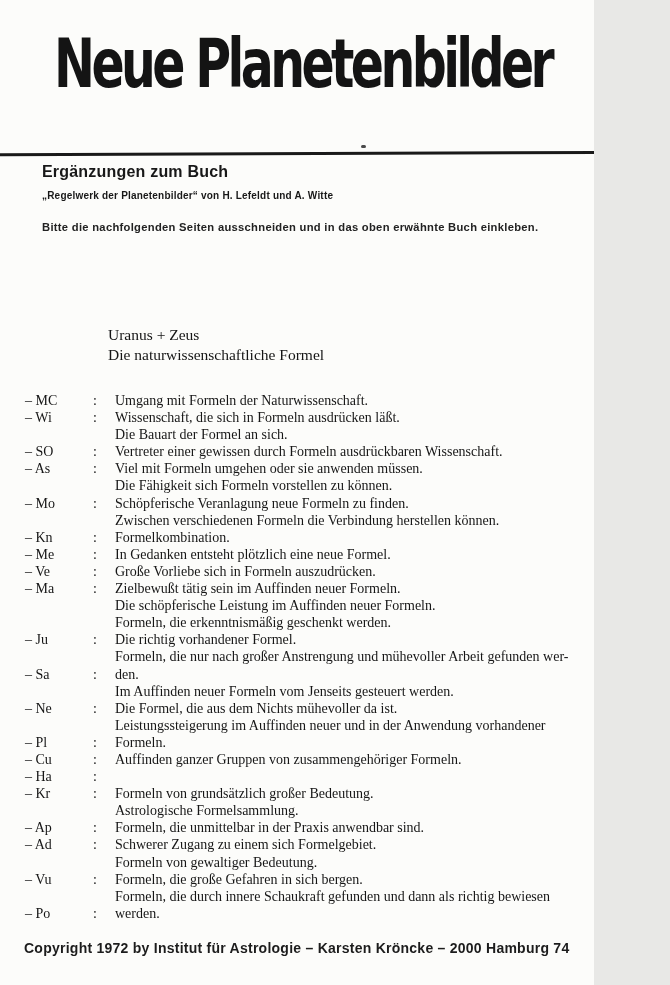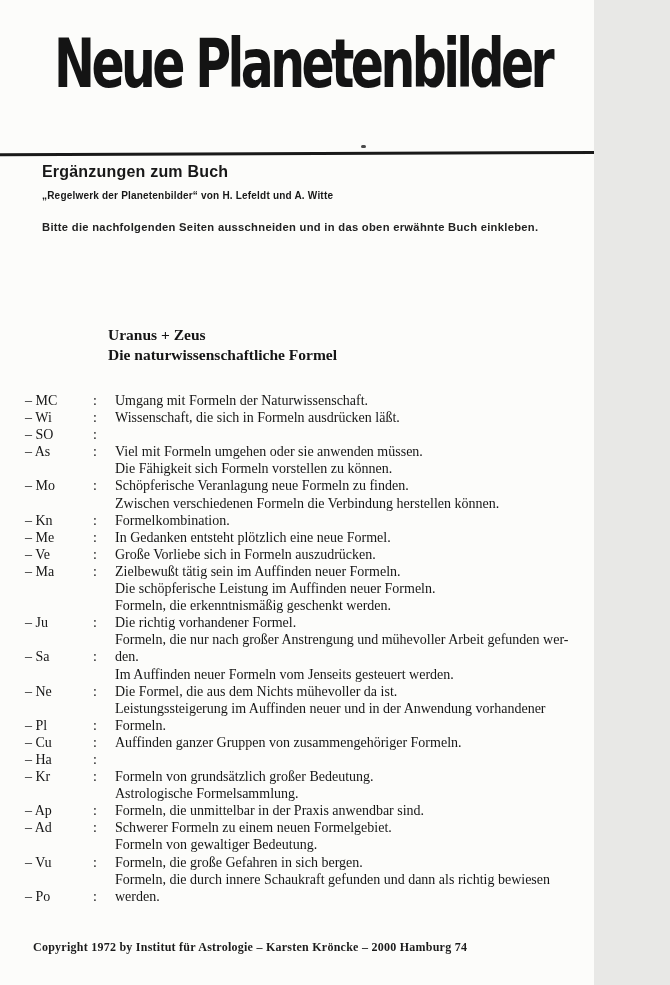--- a/index.html
+++ b/index.html
@@ -39,37 +39,37 @@
     transform:rotate(-0.22deg);
   }
   .dot-a{position:absolute;left:361px;top:145px;width:5px;height:3px;background:#4a4a4a;border-radius:2px;}
   .dot-b{position:absolute;left:648px;top:662px;width:3px;height:3px;background:#6a6a6a;border-radius:2px;}
   
   .supplement{position:absolute;left:42px;top:160px;font-family:"Liberation Sans", sans-serif;color:#181818;}
   .supp-h1{font-weight:700;font-size:16px;line-height:23px;letter-spacing:.2px;white-space:nowrap;}
   .supp-h2{font-weight:700;font-size:10px;line-height:23px;letter-spacing:.2px;white-space:nowrap;margin-top:1px;}
   .supp-note{font-weight:700;font-size:11.2px;letter-spacing:.3px;margin-top:14px;color:#222;white-space:nowrap;}
   
-  .chapter{position:absolute;left:108px;top:325px;font-weight:700;font-size:15.5px;line-height:19.5px;color:#151515;}
+  .chapter{position:absolute;left:108px;top:325px;font-weight:400;font-size:15.5px;line-height:19.5px;color:#151515;}
   .chapter div{white-space:nowrap;}
   
   .deflist{
     position:absolute;left:25px;top:392px;width:640px;
     font-size:14px;line-height:17.1px;color:#161616;
   }
   .entry{display:flex;align-items:flex-end;}
   .e-label{width:68px;flex:0 0 68px;white-space:nowrap;}
   .e-colon{width:22px;flex:0 0 22px;}
   .e-text{flex:1;}
   .e-line{white-space:nowrap;}
   
   .footer-copyright{
-    position:absolute;left:33px;top:940px;
-    font-family:Liberation Serif, serif;
-    font-weight:700;font-size:12px;letter-spacing:.25px;
+    position:absolute;left:24px;top:940px;
+    font-family:Liberation Sans, sans-serif;
+    font-weight:700;font-size:14px;letter-spacing:.25px;
     color:#1c1c1c;white-space:nowrap;
   }
   .page-number{
     position:absolute;left:607px;top:939px;
     font-size:15px;color:#141414;
   }
 </style>
 </head>
 <body>
 
@@ -102,20 +102,24 @@
       <div class="entry">
         <div class="e-label">– Wi</div>
         <div class="e-colon">:</div>
         <div class="e-text">
           <div class="e-line">Wissenschaft, die sich in Formeln ausdrücken läßt.</div>
         </div>
       </div>
       <div class="entry">
         <div class="e-label">– SO</div>
         <div class="e-colon">:</div>
+        <div class="e-text">
+          <div class="e-line">Die Bauart der Formel an sich.</div>
+          <div class="e-line">Vertreter einer gewissen durch Formeln ausdrückbaren Wissenschaft.</div>
+        </div>
       </div>
       <div class="entry">
         <div class="e-label">– As</div>
         <div class="e-colon">:</div>
         <div class="e-text">
           <div class="e-line">Viel mit Formeln umgehen oder sie anwenden müssen.</div>
         </div>
       </div>
       <div class="entry">
         <div class="e-label">– Mo</div>
@@ -210,21 +214,21 @@
         <div class="e-colon">:</div>
         <div class="e-text">
           <div class="e-line">Astrologische Formelsammlung.</div>
           <div class="e-line">Formeln, die unmittelbar in der Praxis anwendbar sind.</div>
         </div>
       </div>
       <div class="entry">
         <div class="e-label">– Ad</div>
         <div class="e-colon">:</div>
         <div class="e-text">
-          <div class="e-line">Schwerer Formeln zu einem neuen Formelgebiet.</div>
+          <div class="e-line">Schwerer Zugang zu einem sich Formelgebiet.</div>
         </div>
       </div>
       <div class="entry">
         <div class="e-label">– Vu</div>
         <div class="e-colon">:</div>
         <div class="e-text">
           <div class="e-line">Formeln von gewaltiger Bedeutung.</div>
           <div class="e-line">Formeln, die große Gefahren in sich bergen.</div>
         </div>
       </div>

